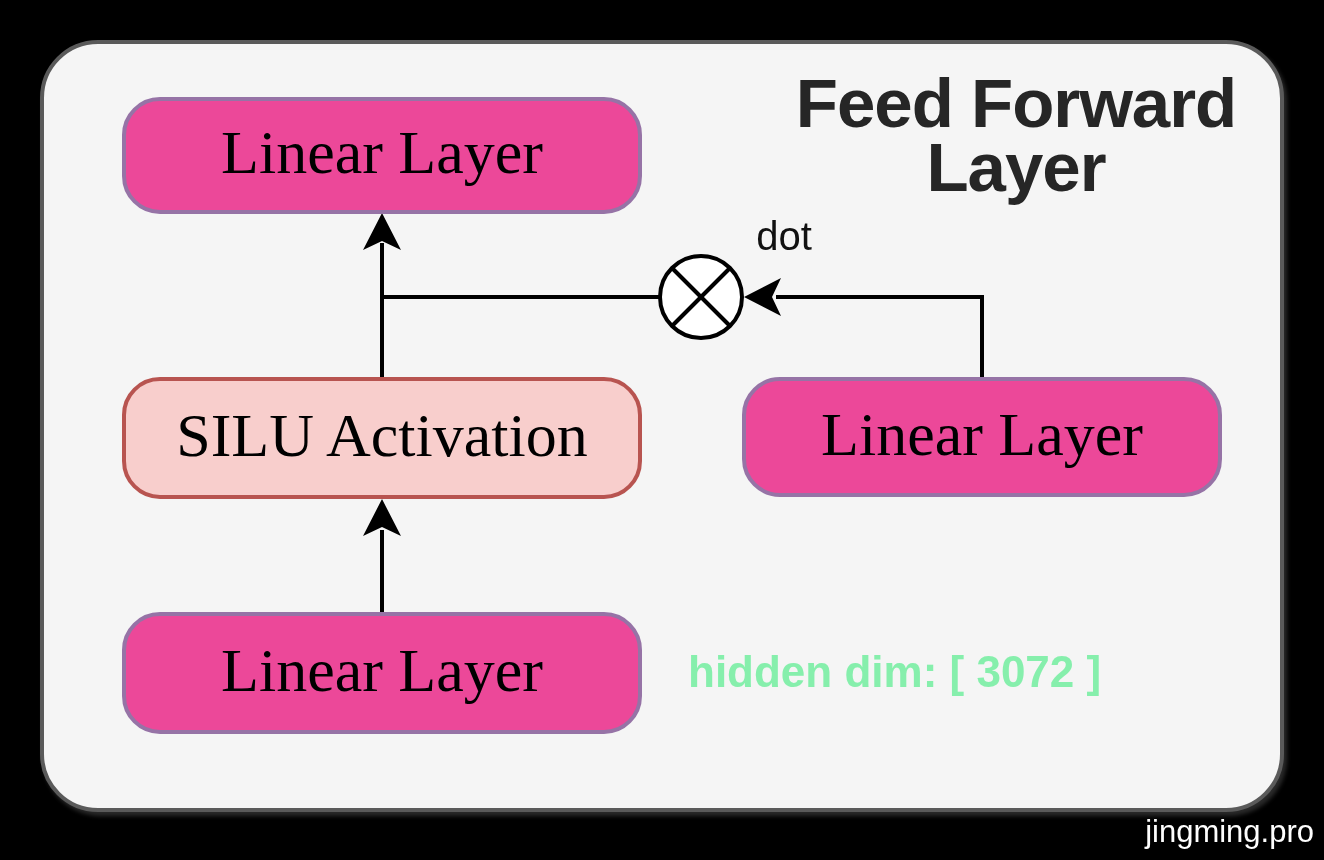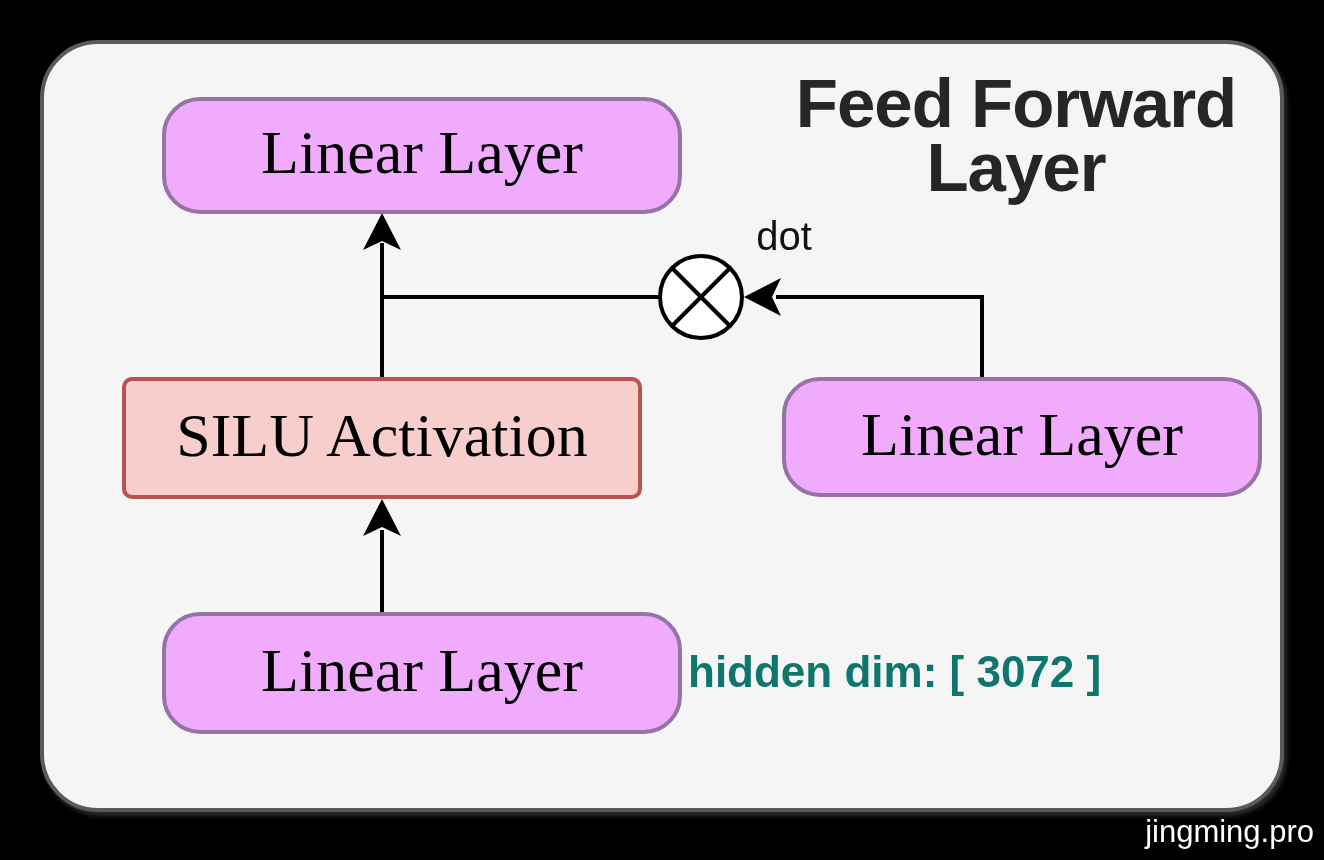--- a/index.html
+++ b/index.html
@@ -37,28 +37,26 @@
   .node {
     position: absolute;
     box-sizing: border-box;
     border-radius: 38px;
     border: 4px solid;
     display: flex;
     align-items: center;
     justify-content: center;
   }
   .node-purple {
-    background: #f0abfc;
+    background: #ec4899;
     border-color: #9673a6;
-    margin-left: 40px;
   }
   .node-red {
     background: #f8cecc;
     border-color: #b85450;
-    border-radius: 10px;
   }
   .node-label {
     font-family: "Liberation Serif", serif;
     font-size: 62px;
     color: #000000;
     white-space: nowrap;
     padding-bottom: 6px;
   }
   .node-top-linear    { left: 122px; top:  97px; width: 520px; height: 117px; }
   .node-silu          { left: 122px; top: 377px; width: 520px; height: 122px; }
@@ -87,21 +85,21 @@
     font-weight: 400;
     color: #111111;
   }
   .hidden-dim {
     position: absolute;
     left: 688px;
     top: 646px;
     font-size: 44px;
     line-height: 52px;
     font-weight: 700;
-    color: #0f766e;
+    color: #86efac;
     white-space: nowrap;
   }
   .watermark {
     position: absolute;
     right: 10px;
     top: 812px;
     font-size: 31px;
     line-height: 40px;
     color: #fefefe;
   }

